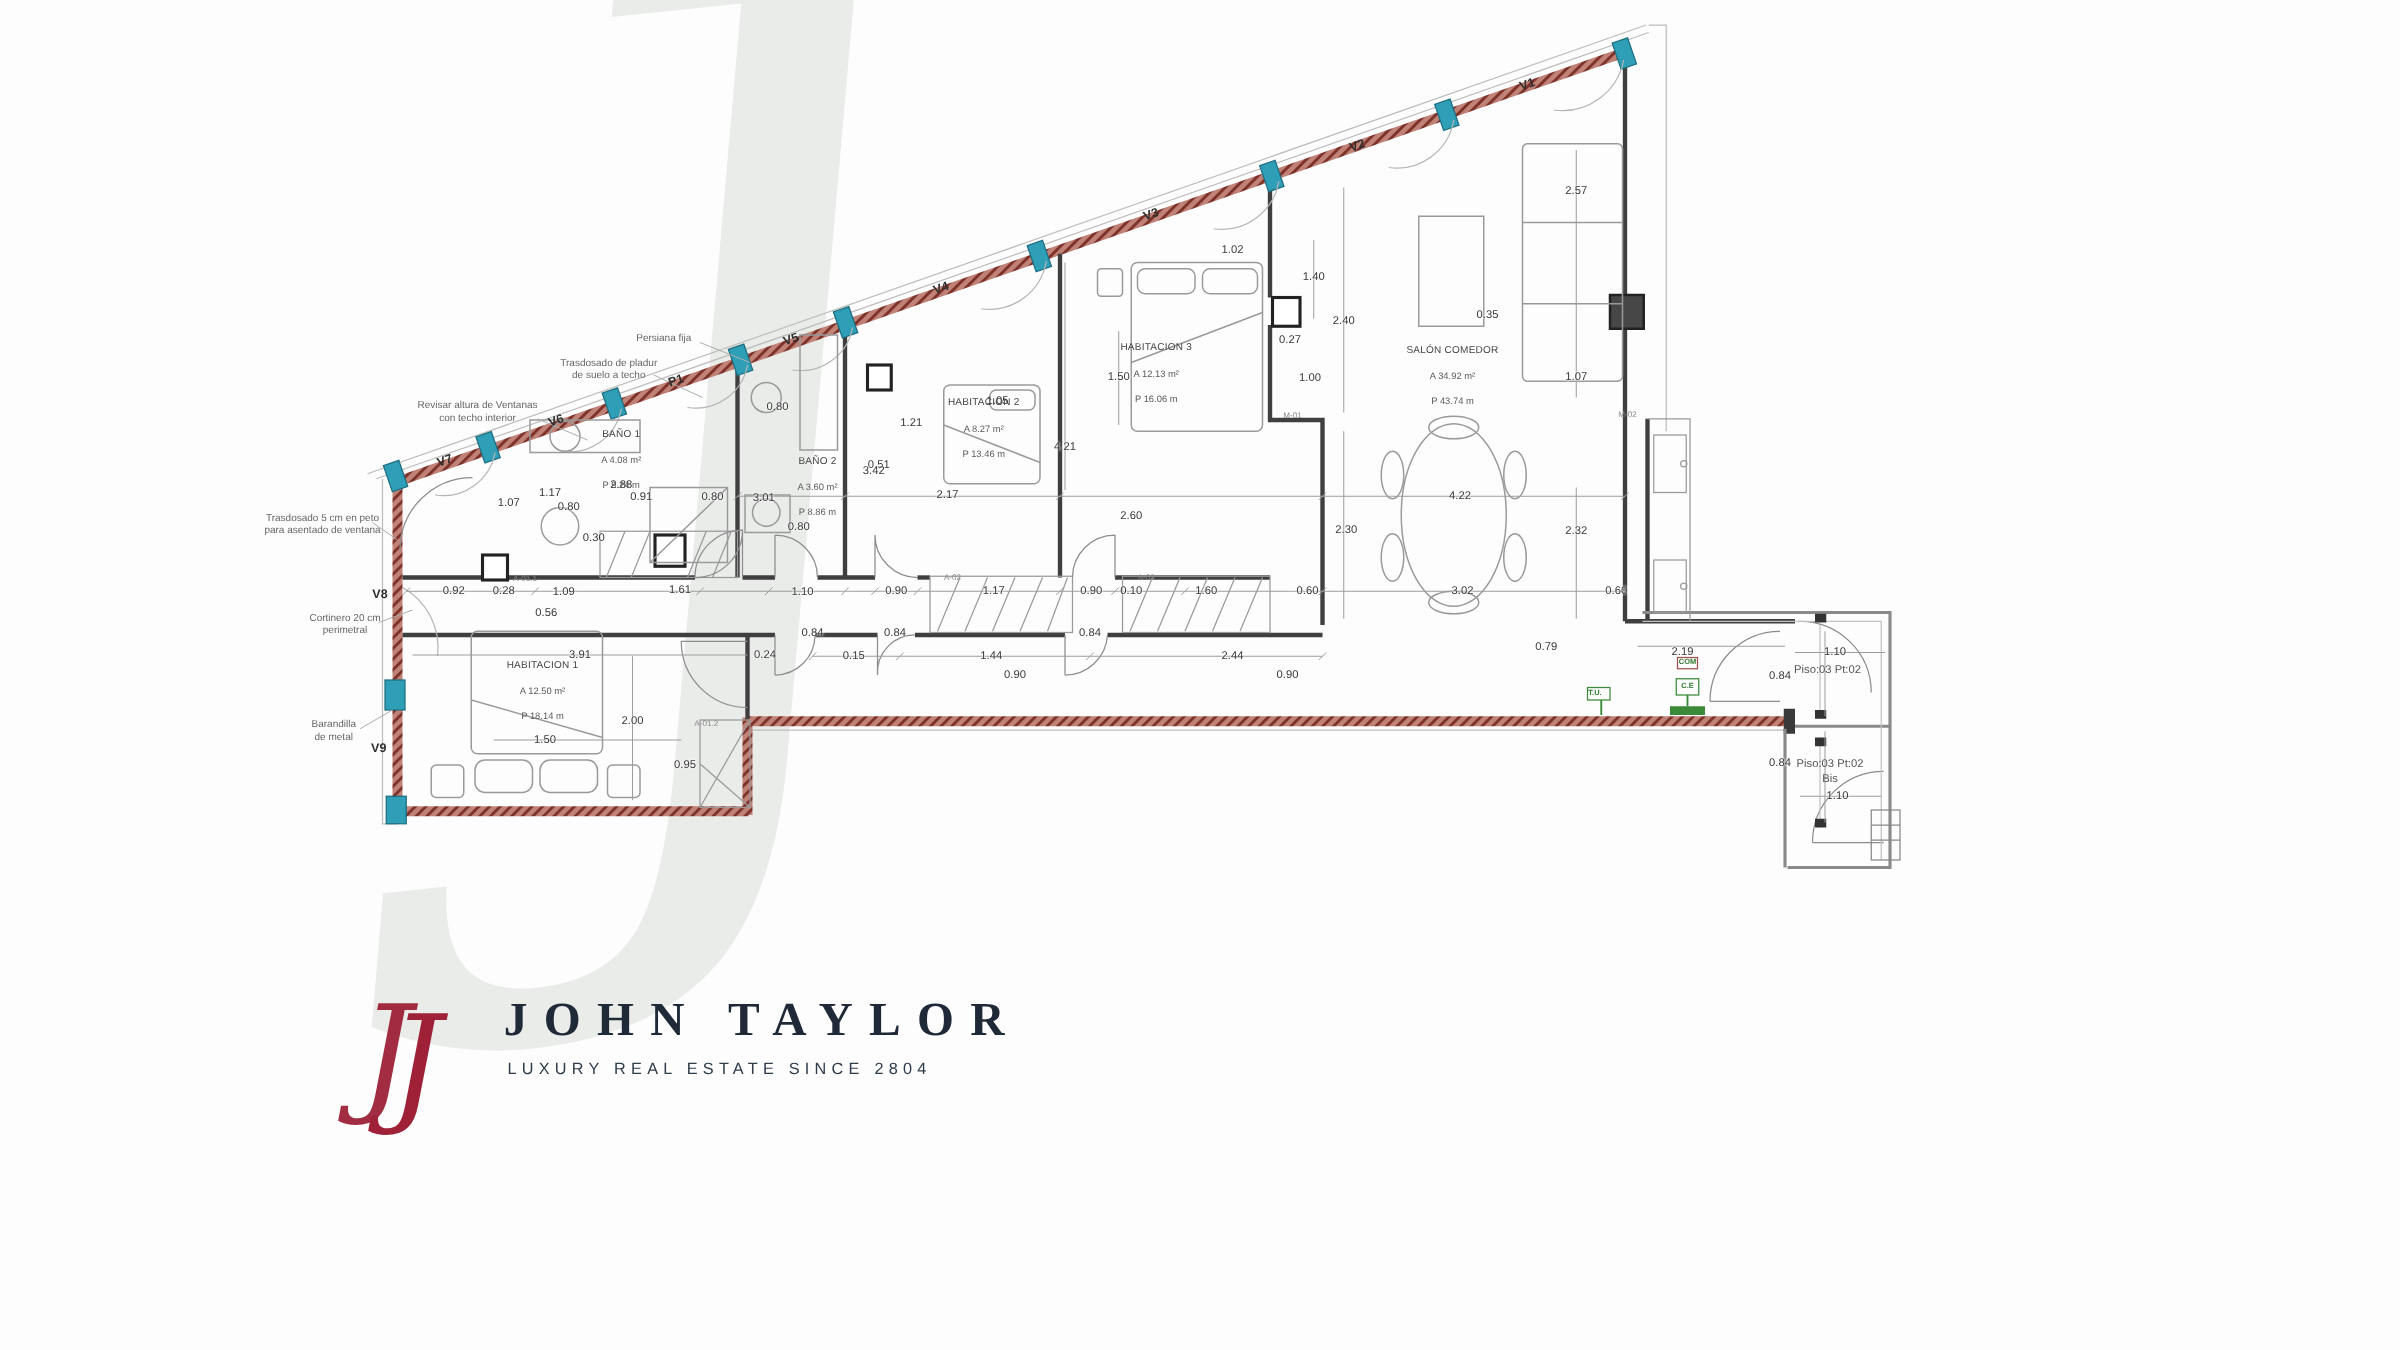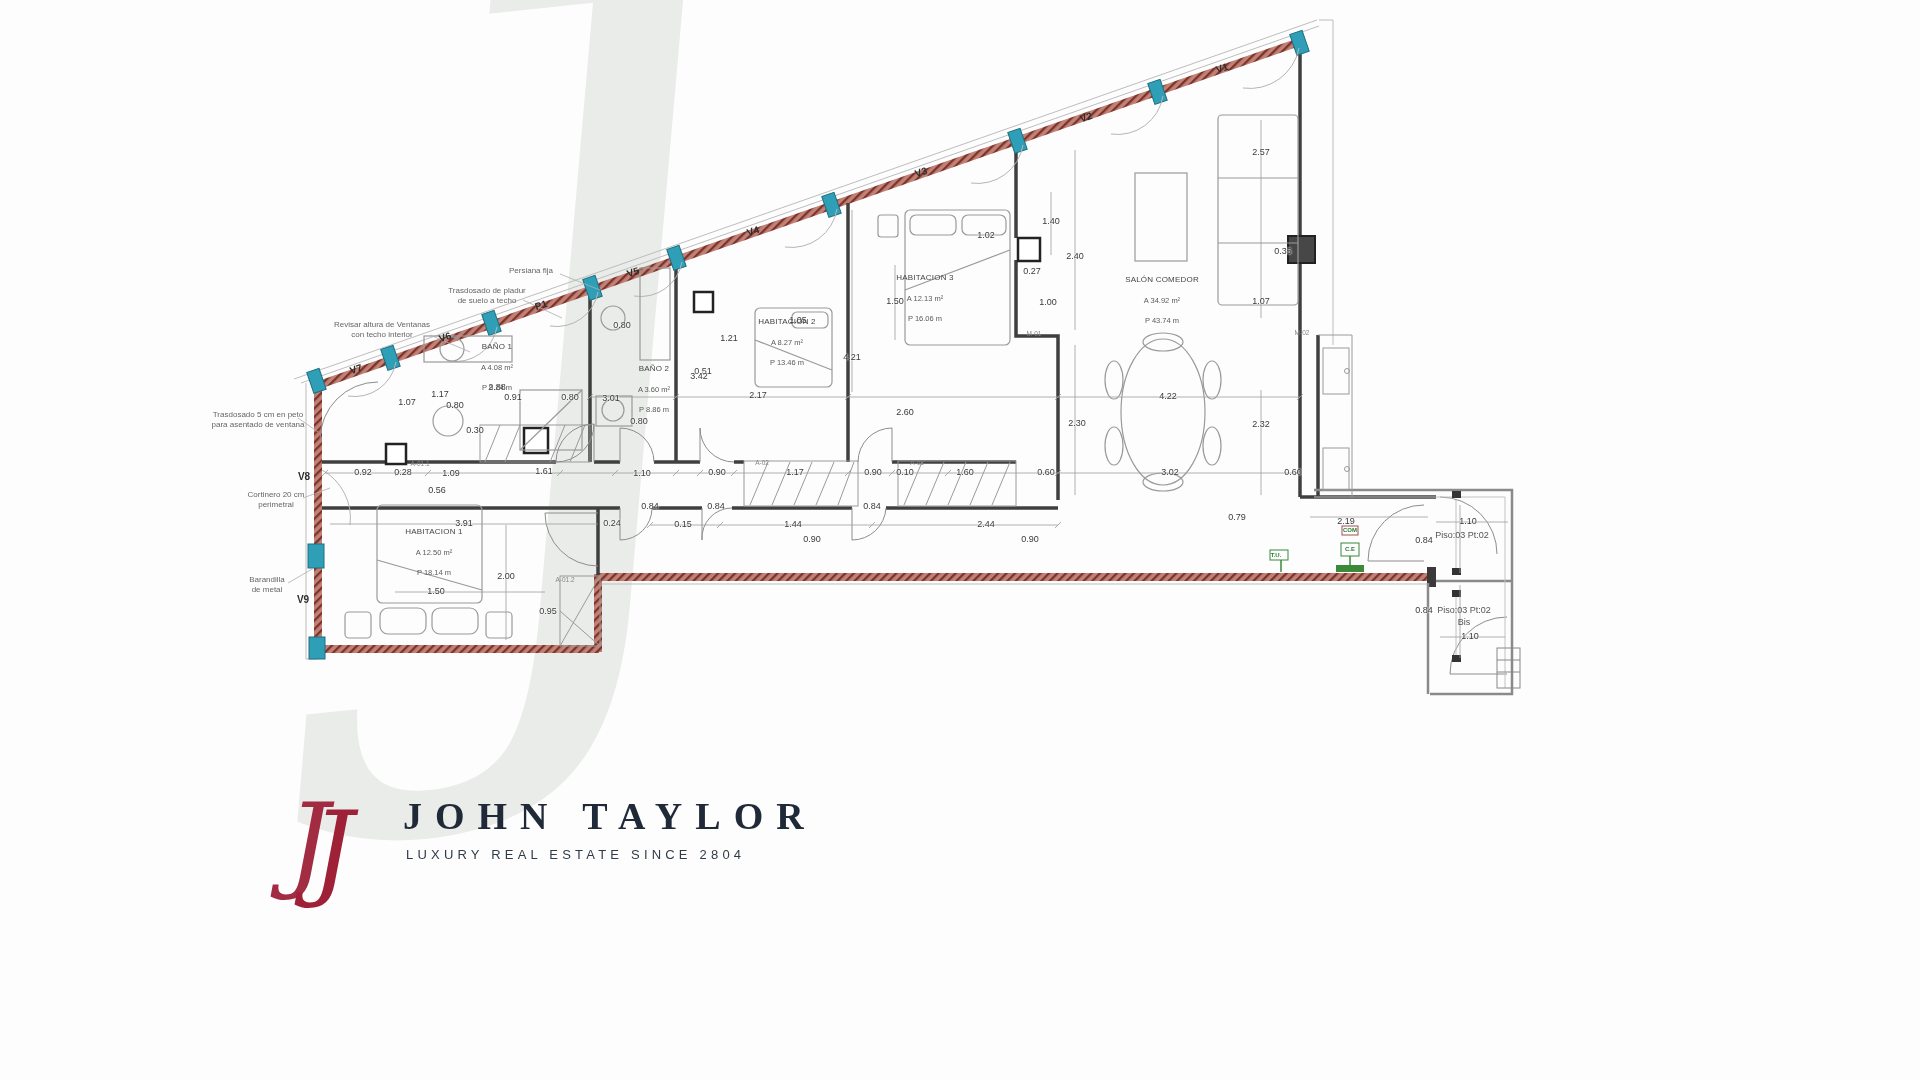--- a/index.html
+++ b/index.html
@@ -258,27 +258,27 @@
 
       <path d="M587,400 L593,394 M673,400 L679,394 M845,400 L851,394 M1055,400 L1061,394 M1297,400 L1303,394"></path>
       <path d="M322,476 L328,470 M395,476 L401,470 M425,476 L431,470 M557,476 L563,470 M612,476 L618,470 M673,476 L679,470 M697,476 L703,470 M731,476 L737,470 M845,476 L851,470 M889,476 L895,470 M945,476 L951,470 M1055,476 L1061,470"></path>
       <path d="M647,528 L653,522 M717,528 L723,522 M869,528 L875,522 M1055,528 L1061,522"></path>
     </g>
   </svg>
 
   <div id="labels">
 
   <div class="lbl dim" style="left: 895px; top: 302px;">1.50</div>
-      <div class="lbl dim" style="left: 986px; top: 200px; margin-top: 36px;">1.02</div>
+      <div class="lbl dim" style="left: 986px; top: 200px;">1.02</div>
       <div class="lbl dim" style="left: 1051px; top: 222px;">1.40</div>
       <div class="lbl dim" style="left: 1075px; top: 257px;">2.40</div>
       <div class="lbl dim" style="left: 1032px; top: 272px;">0.27</div>
       <div class="lbl dim" style="left: 1048px; top: 303px;">1.00</div>
       <div class="lbl dim" style="left: 1261px; top: 153px;">2.57</div>
-      <div class="lbl dim" style="left: 1283px; top: 252px;">0.35</div>
+      <div class="lbl dim" style="left: 1190px; top: 252px;">0.35</div>
       <div class="lbl dim" style="left: 1261px; top: 302px;">1.07</div>
       <div class="lbl dim" style="left: 1168px; top: 397px;">4.22</div>
       <div class="lbl dim" style="left: 1170px; top: 473px;">3.02</div>
       <div class="lbl dim" style="left: 1261px; top: 425px;">2.32</div>
       <div class="lbl dim" style="left: 1293px; top: 473px;">0.60</div>
       <div class="lbl dim" style="left: 1077px; top: 424px;">2.30</div>
       <div class="lbl dim" style="left: 1046px; top: 473px;">0.60</div>
       <div class="lbl dim" style="left: 1030px; top: 540px;">0.90</div>
       <div class="lbl dim" style="left: 1346px; top: 522px;">2.19</div>
       <div class="lbl dim" style="left: 1468px; top: 522px;">1.10</div>

